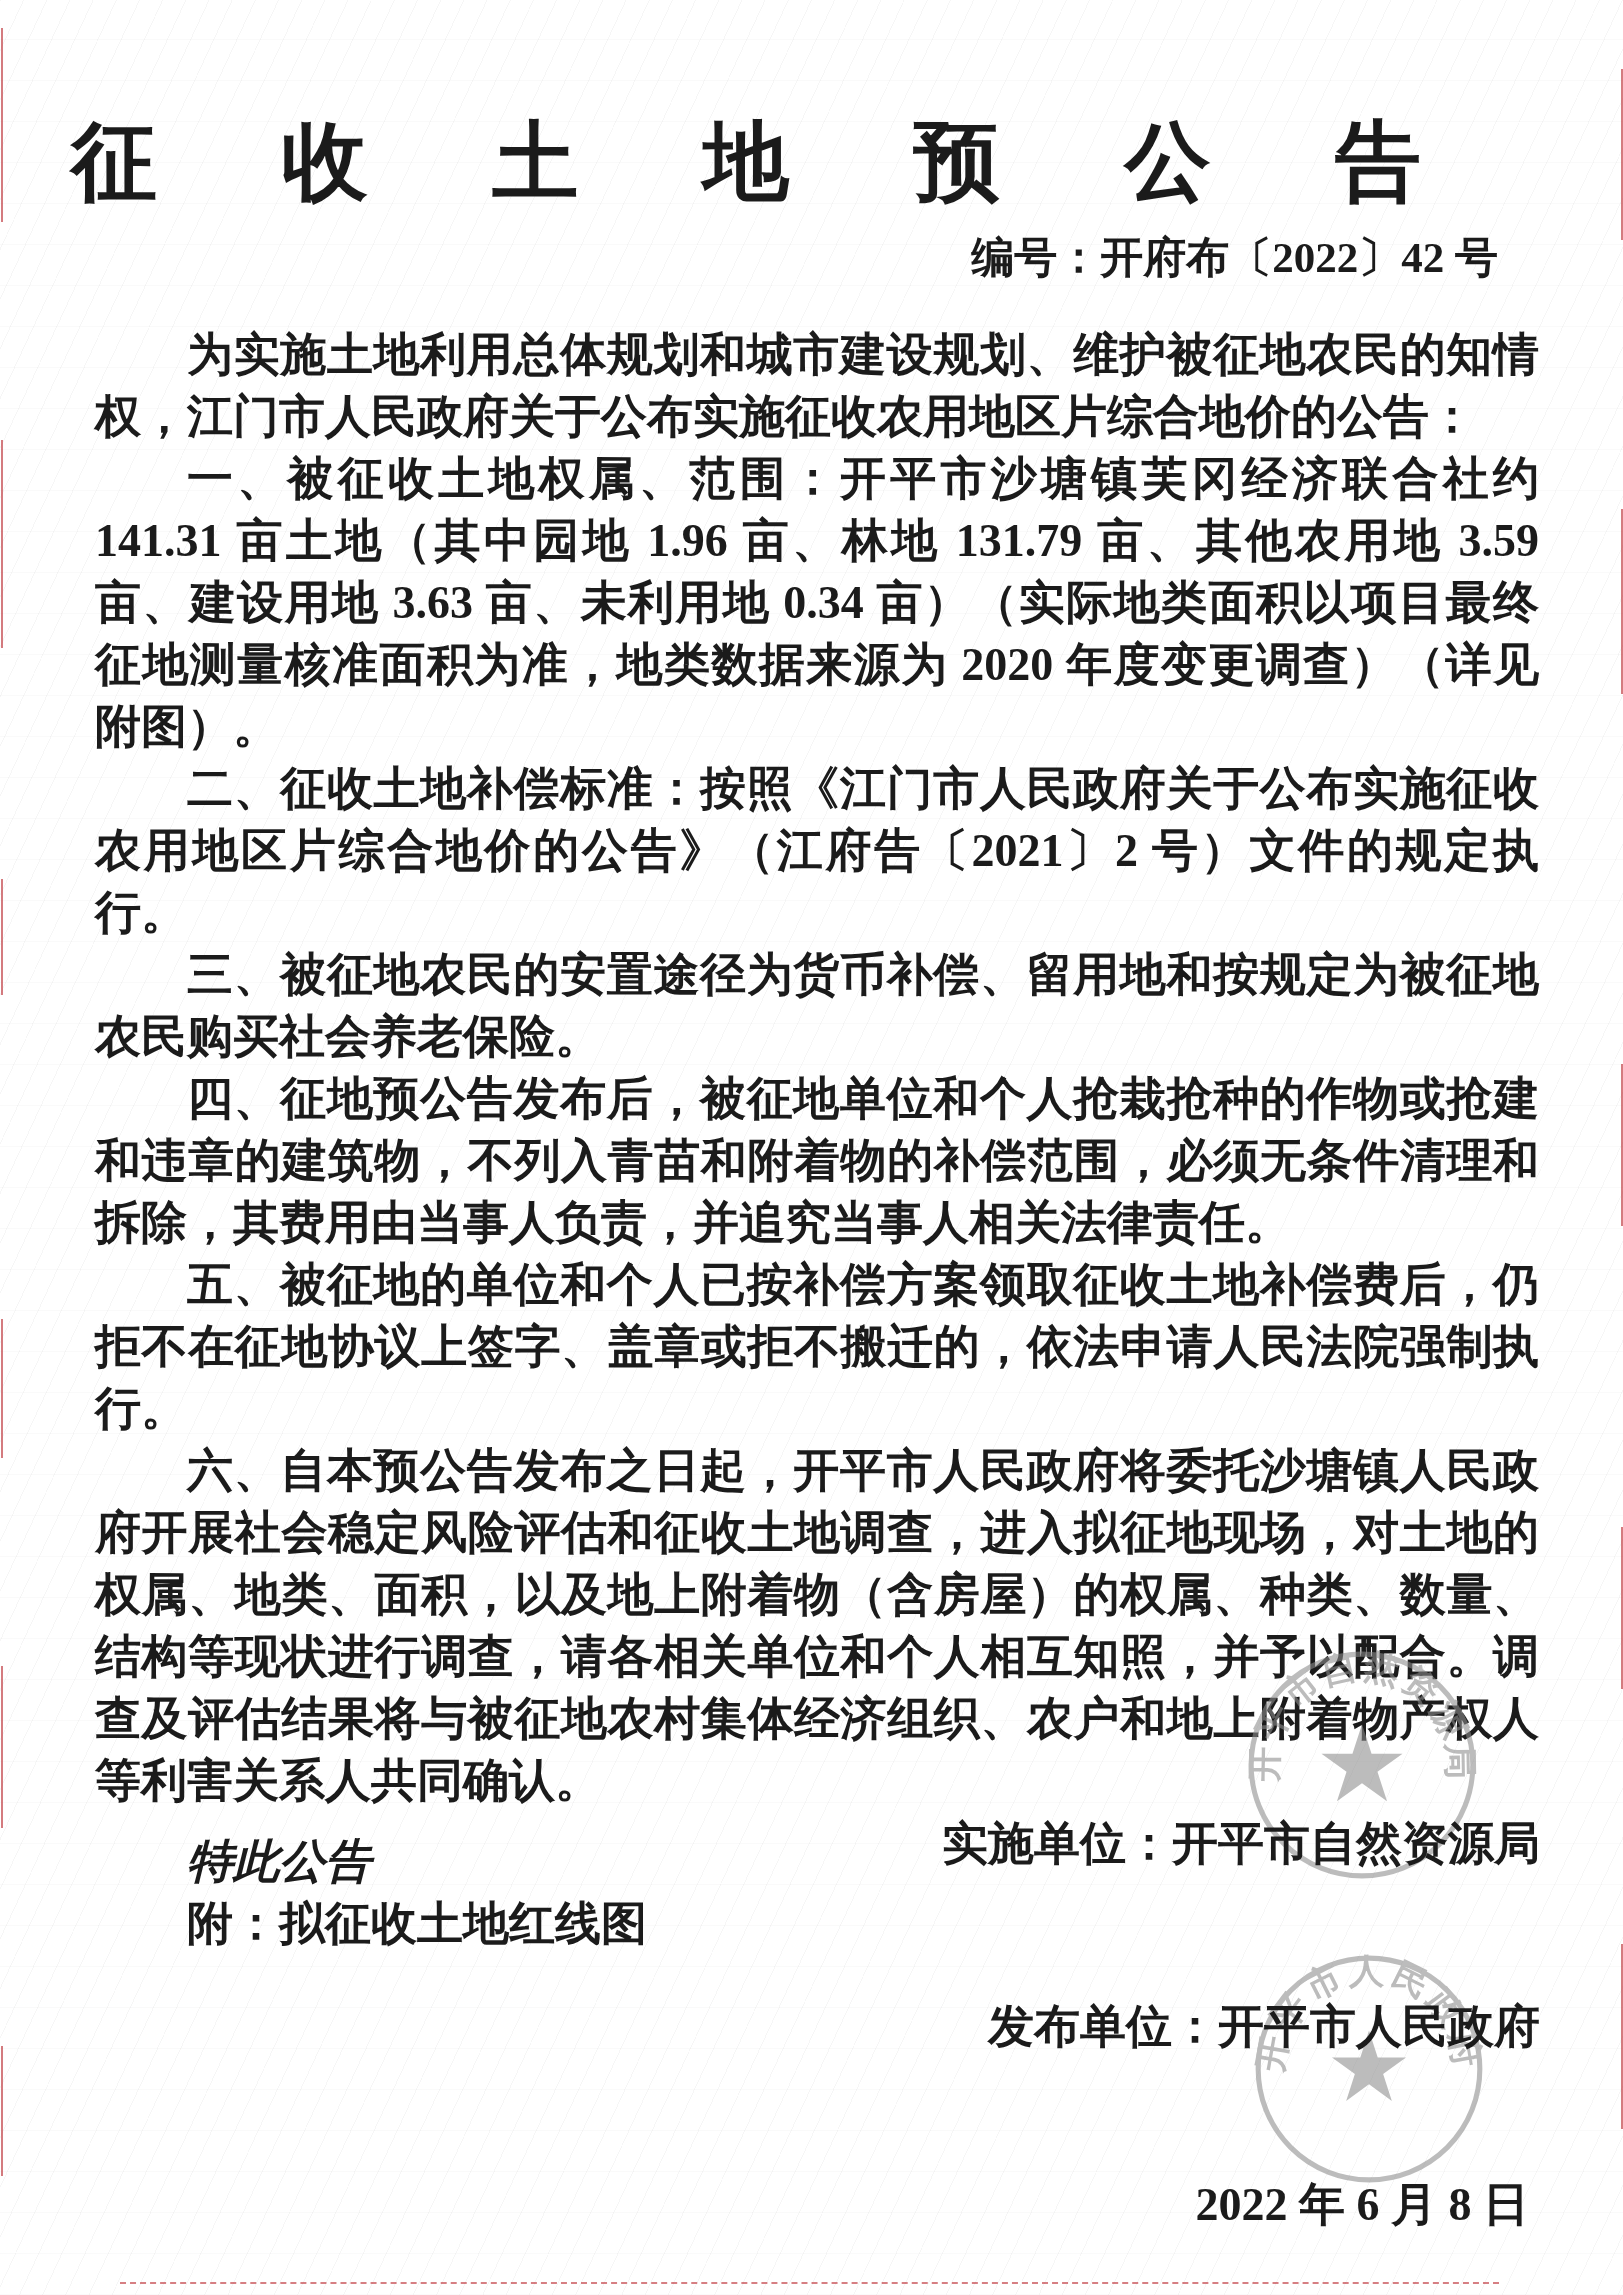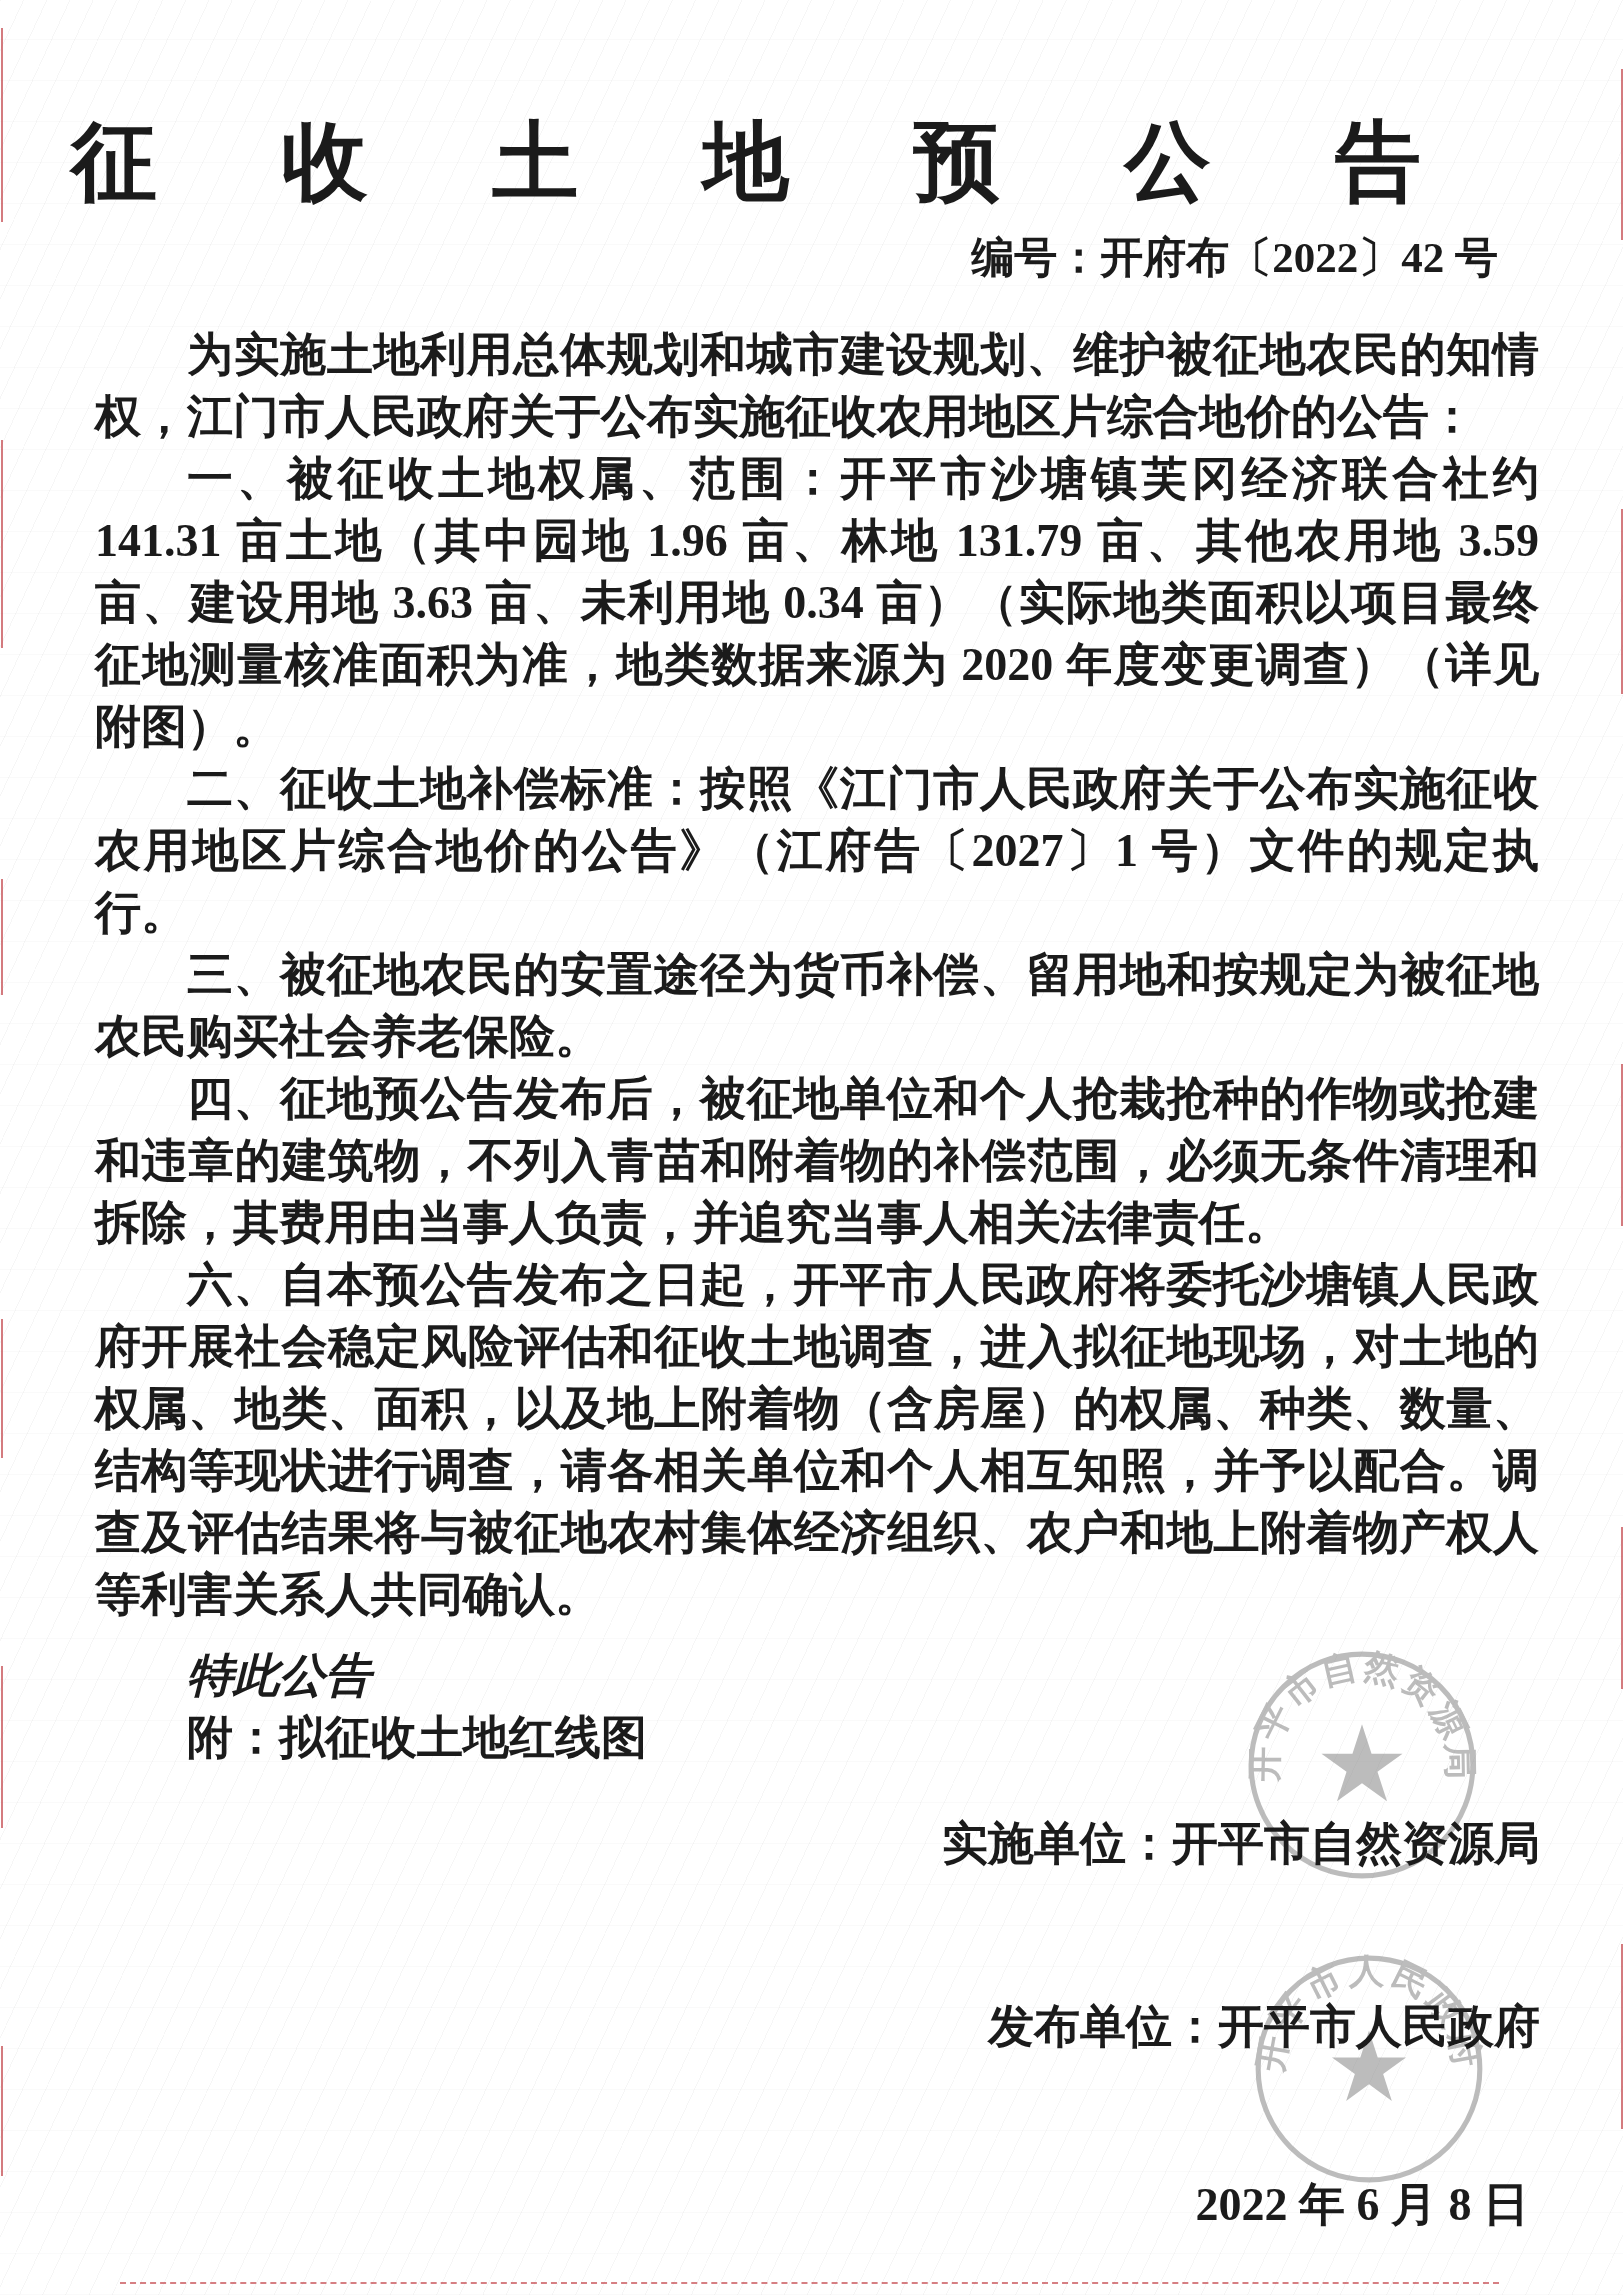--- a/index.html
+++ b/index.html
@@ -54,23 +54,24 @@
 
 <div class="scan-texture"></div>
 
 <div class="page-title">征 收 土 地 预 公 告</div>
 
 <div class="doc-number">编号：开府布〔2022〕42 号</div>
 
 <div class="body-text">
   <p>为实施土地利用总体规划和城市建设规划、维护被征地农民的知情权，江门市人民政府关于公布实施征收农用地区片综合地价的公告：</p>
   <p>一、被征收土地权属、范围：开平市沙塘镇芙冈经济联合社约 141.31 亩土地（其中园地 1.96 亩、林地 131.79 亩、其他农用地 3.59 亩、建设用地 3.63 亩、未利用地 0.34 亩）（实际地类面积以项目最终征地测量核准面积为准，地类数据来源为 2020 年度变更调查）（详见附图）。</p>
-  <p>二、征收土地补偿标准：按照《江门市人民政府关于公布实施征收农用地区片综合地价的公告》（江府告〔2027〕1 号）文件的规定执行。</p>
+  <p>二、征收土地补偿标准：按照《江门市人民政府关于公布实施征收农用地区片综合地价的公告》（江府告〔2021〕2 号）文件的规定执行。</p>
   <p>三、被征地农民的安置途径为货币补偿、留用地和按规定为被征地农民购买社会养老保险。</p>
   <p>四、征地预公告发布后，被征地单位和个人抢栽抢种的作物或抢建和违章的建筑物，不列入青苗和附着物的补偿范围，必须无条件清理和拆除，其费用由当事人负责，并追究当事人相关法律责任。</p>
+  <p>五、被征地的单位和个人已按补偿方案领取征收土地补偿费后，仍拒不在征地协议上签字、盖章或拒不搬迁的，依法申请人民法院强制执行。</p>
   <p>六、自本预公告发布之日起，开平市人民政府将委托沙塘镇人民政府开展社会稳定风险评估和征收土地调查，进入拟征地现场，对土地的权属、地类、面积，以及地上附着物（含房屋）的权属、种类、数量、结构等现状进行调查，请各相关单位和个人相互知照，并予以配合。调查及评估结果将与被征地农村集体经济组织、农户和地上附着物产权人等利害关系人共同确认。</p>
   <p class="sign-off">特此公告</p>
   <p class="attachment">附：拟征收土地红线图</p>
 </div>
 
 <div class="stamp" style="left:1247px;top:1650px;">
   <svg width="230" height="230" viewBox="0 0 496 496">
     <defs>
       <path id="sealArc1" d="M 74.7 311.4 A 185 185 0 1 1 421.3 311.4"></path>
     </defs>

